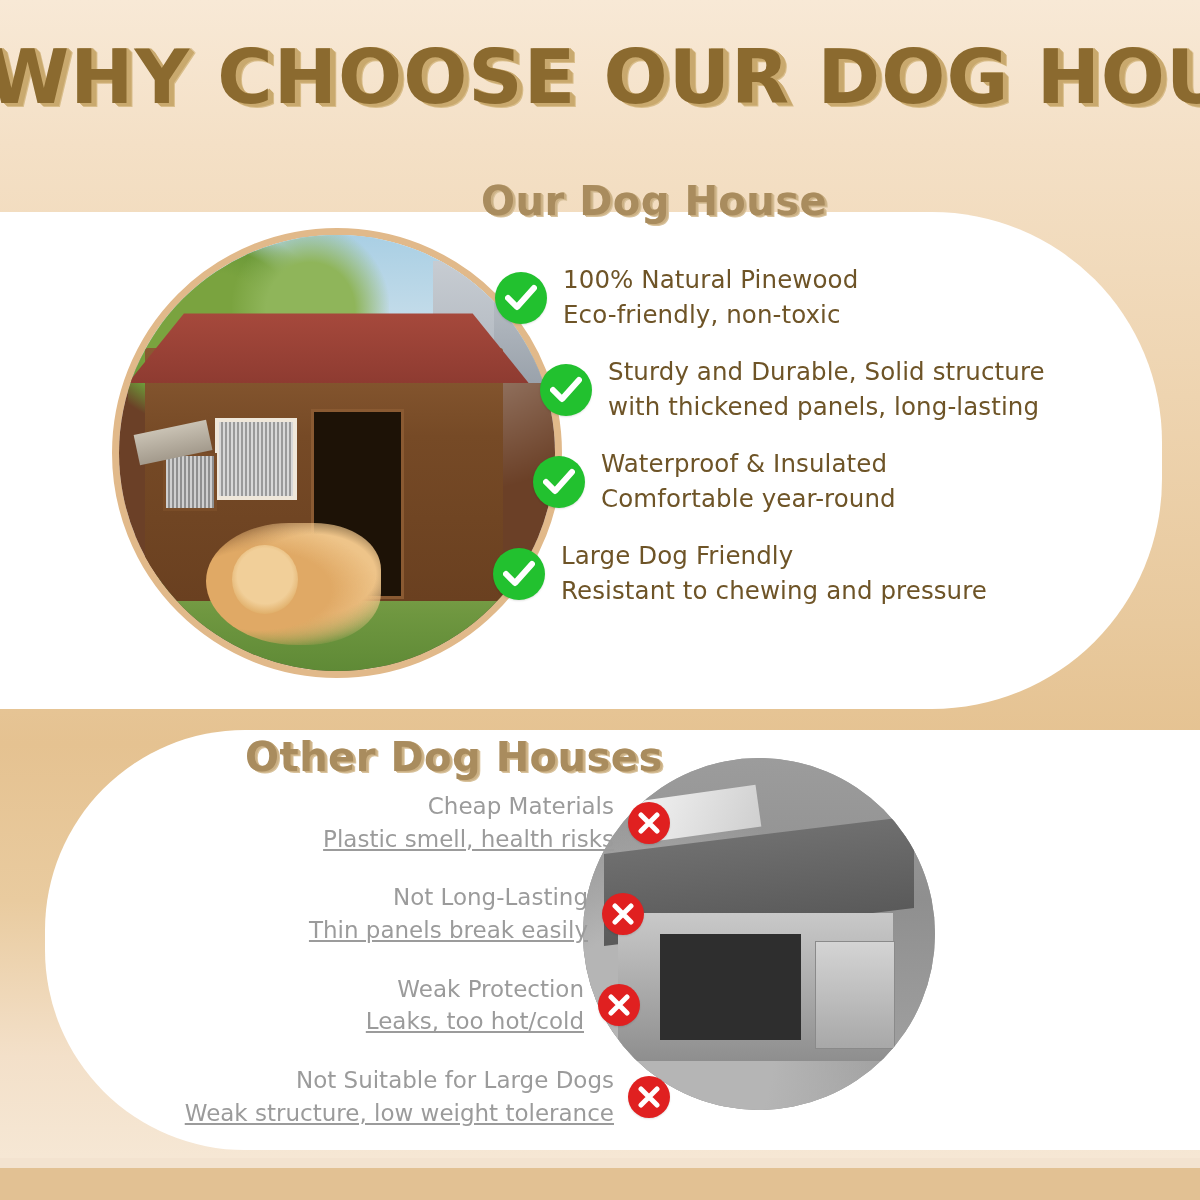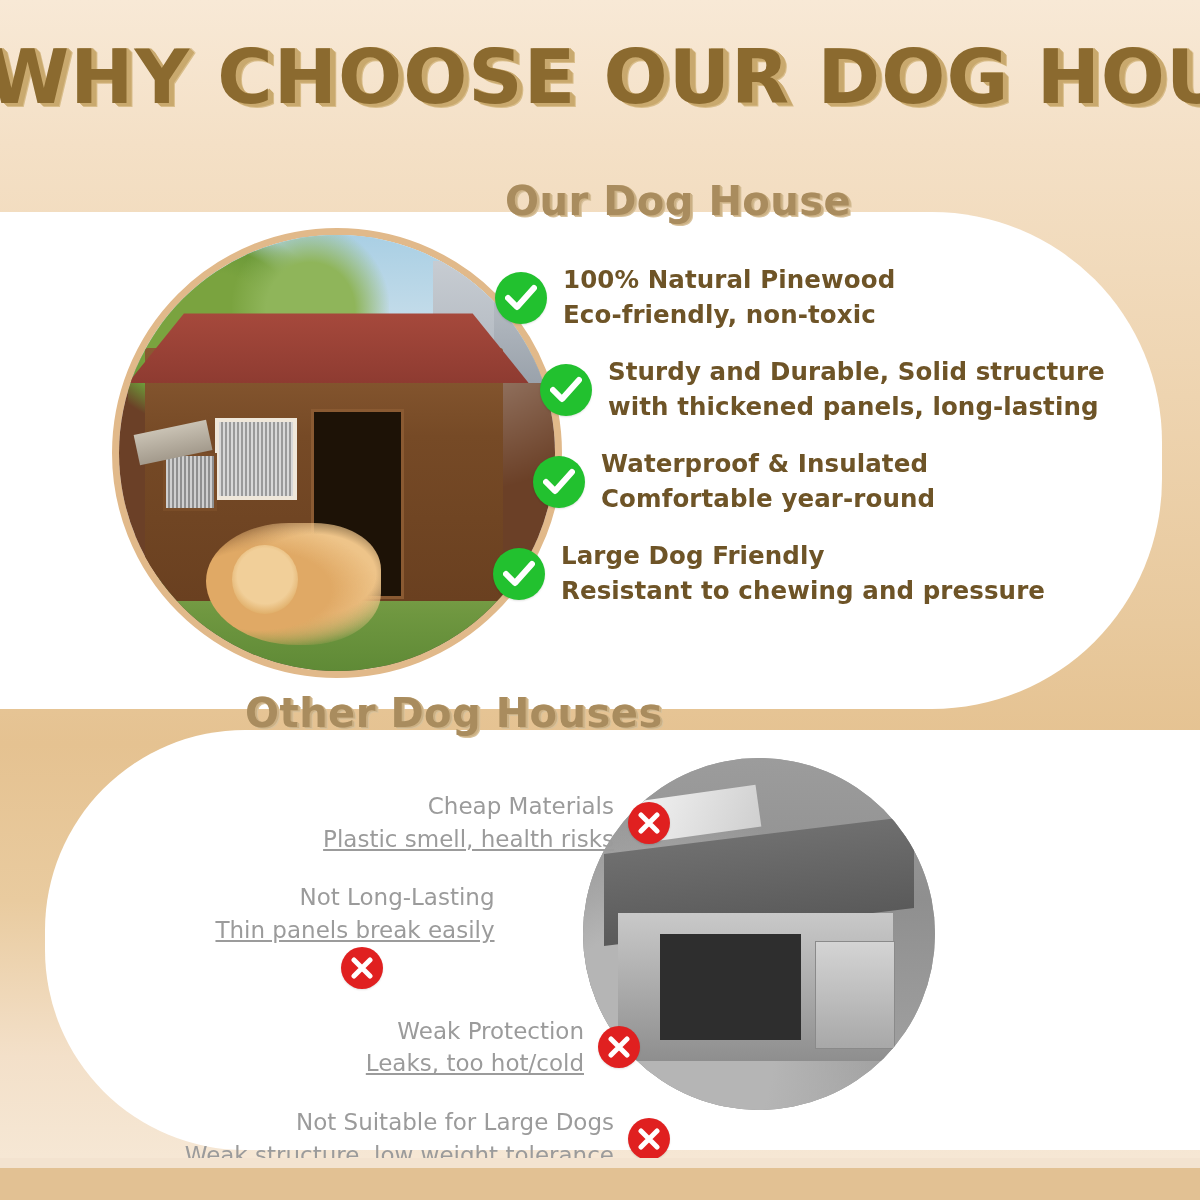--- a/index.html
+++ b/index.html
@@ -106,22 +106,22 @@
     font-size: 40px;
     font-weight: 700;
     color: #a98c5e;
     letter-spacing: 0.5px;
     text-shadow:
        1px 0 0 #cbb084,
        2px 1px 0 #cbb084,
        3px 2px 0 #d8c29c;
     white-space: nowrap;
   }
-  .heading-ours { top: 178px; left: 505px; }
-  .heading-others { top: 690px; left: 245px; }
+  .heading-ours { top: 178px; left: 481px; }
+  .heading-others { top: 734px; left: 245px; }
 
   
   .photo-good {
     position: absolute;
     left: 112px;
     top: 228px;
     width: 450px;
     height: 450px;
     border-radius: 50%;
     border: 7px solid #e1b98a;
@@ -223,21 +223,21 @@
     background: #22c12f;
     flex: 0 0 52px;
     position: relative;
     box-shadow: 0 1px 2px rgba(0,0,0,0.12);
   }
   .check svg { position:absolute; left:10px; top:12px; }
   .good-text {
     margin-left: 16px;
     color: #6e5427;
     font-size: 24.5px;
-    font-weight: 700;
+    font-weight: 400;
     line-height: 1.42;
     letter-spacing: 0.1px;
   }
   .good-text .l2 { display: block; }
 
   
   .row-1 { margin-left: 10px; }
   .row-2 { margin-left: 55px; }
   .row-3 { margin-left: 48px; }
   .row-4 { margin-left: 8px; }
@@ -312,21 +312,21 @@
     width: 42px;
     height: 42px;
     border-radius: 50%;
     background: #e02020;
     flex: 0 0 42px;
     position: relative;
     box-shadow: 0 1px 2px rgba(0,0,0,0.12);
   }
   .cross svg { position:absolute; left:10px; top:10px; }
   .brow-1 { margin-right: 0px; }
-  .brow-2 { margin-right: 26px; flex-direction: column; }
+  .brow-2 { margin-right: 26px; }
   .brow-3 { margin-right: 30px; }
   .brow-4 { margin-right: 0px; }
 </style>
 </head>
 <body>
 
 <div class="bg-root"></div>
 
 <div class="panel-top"></div>
 <div class="panel-bottom"></div>

